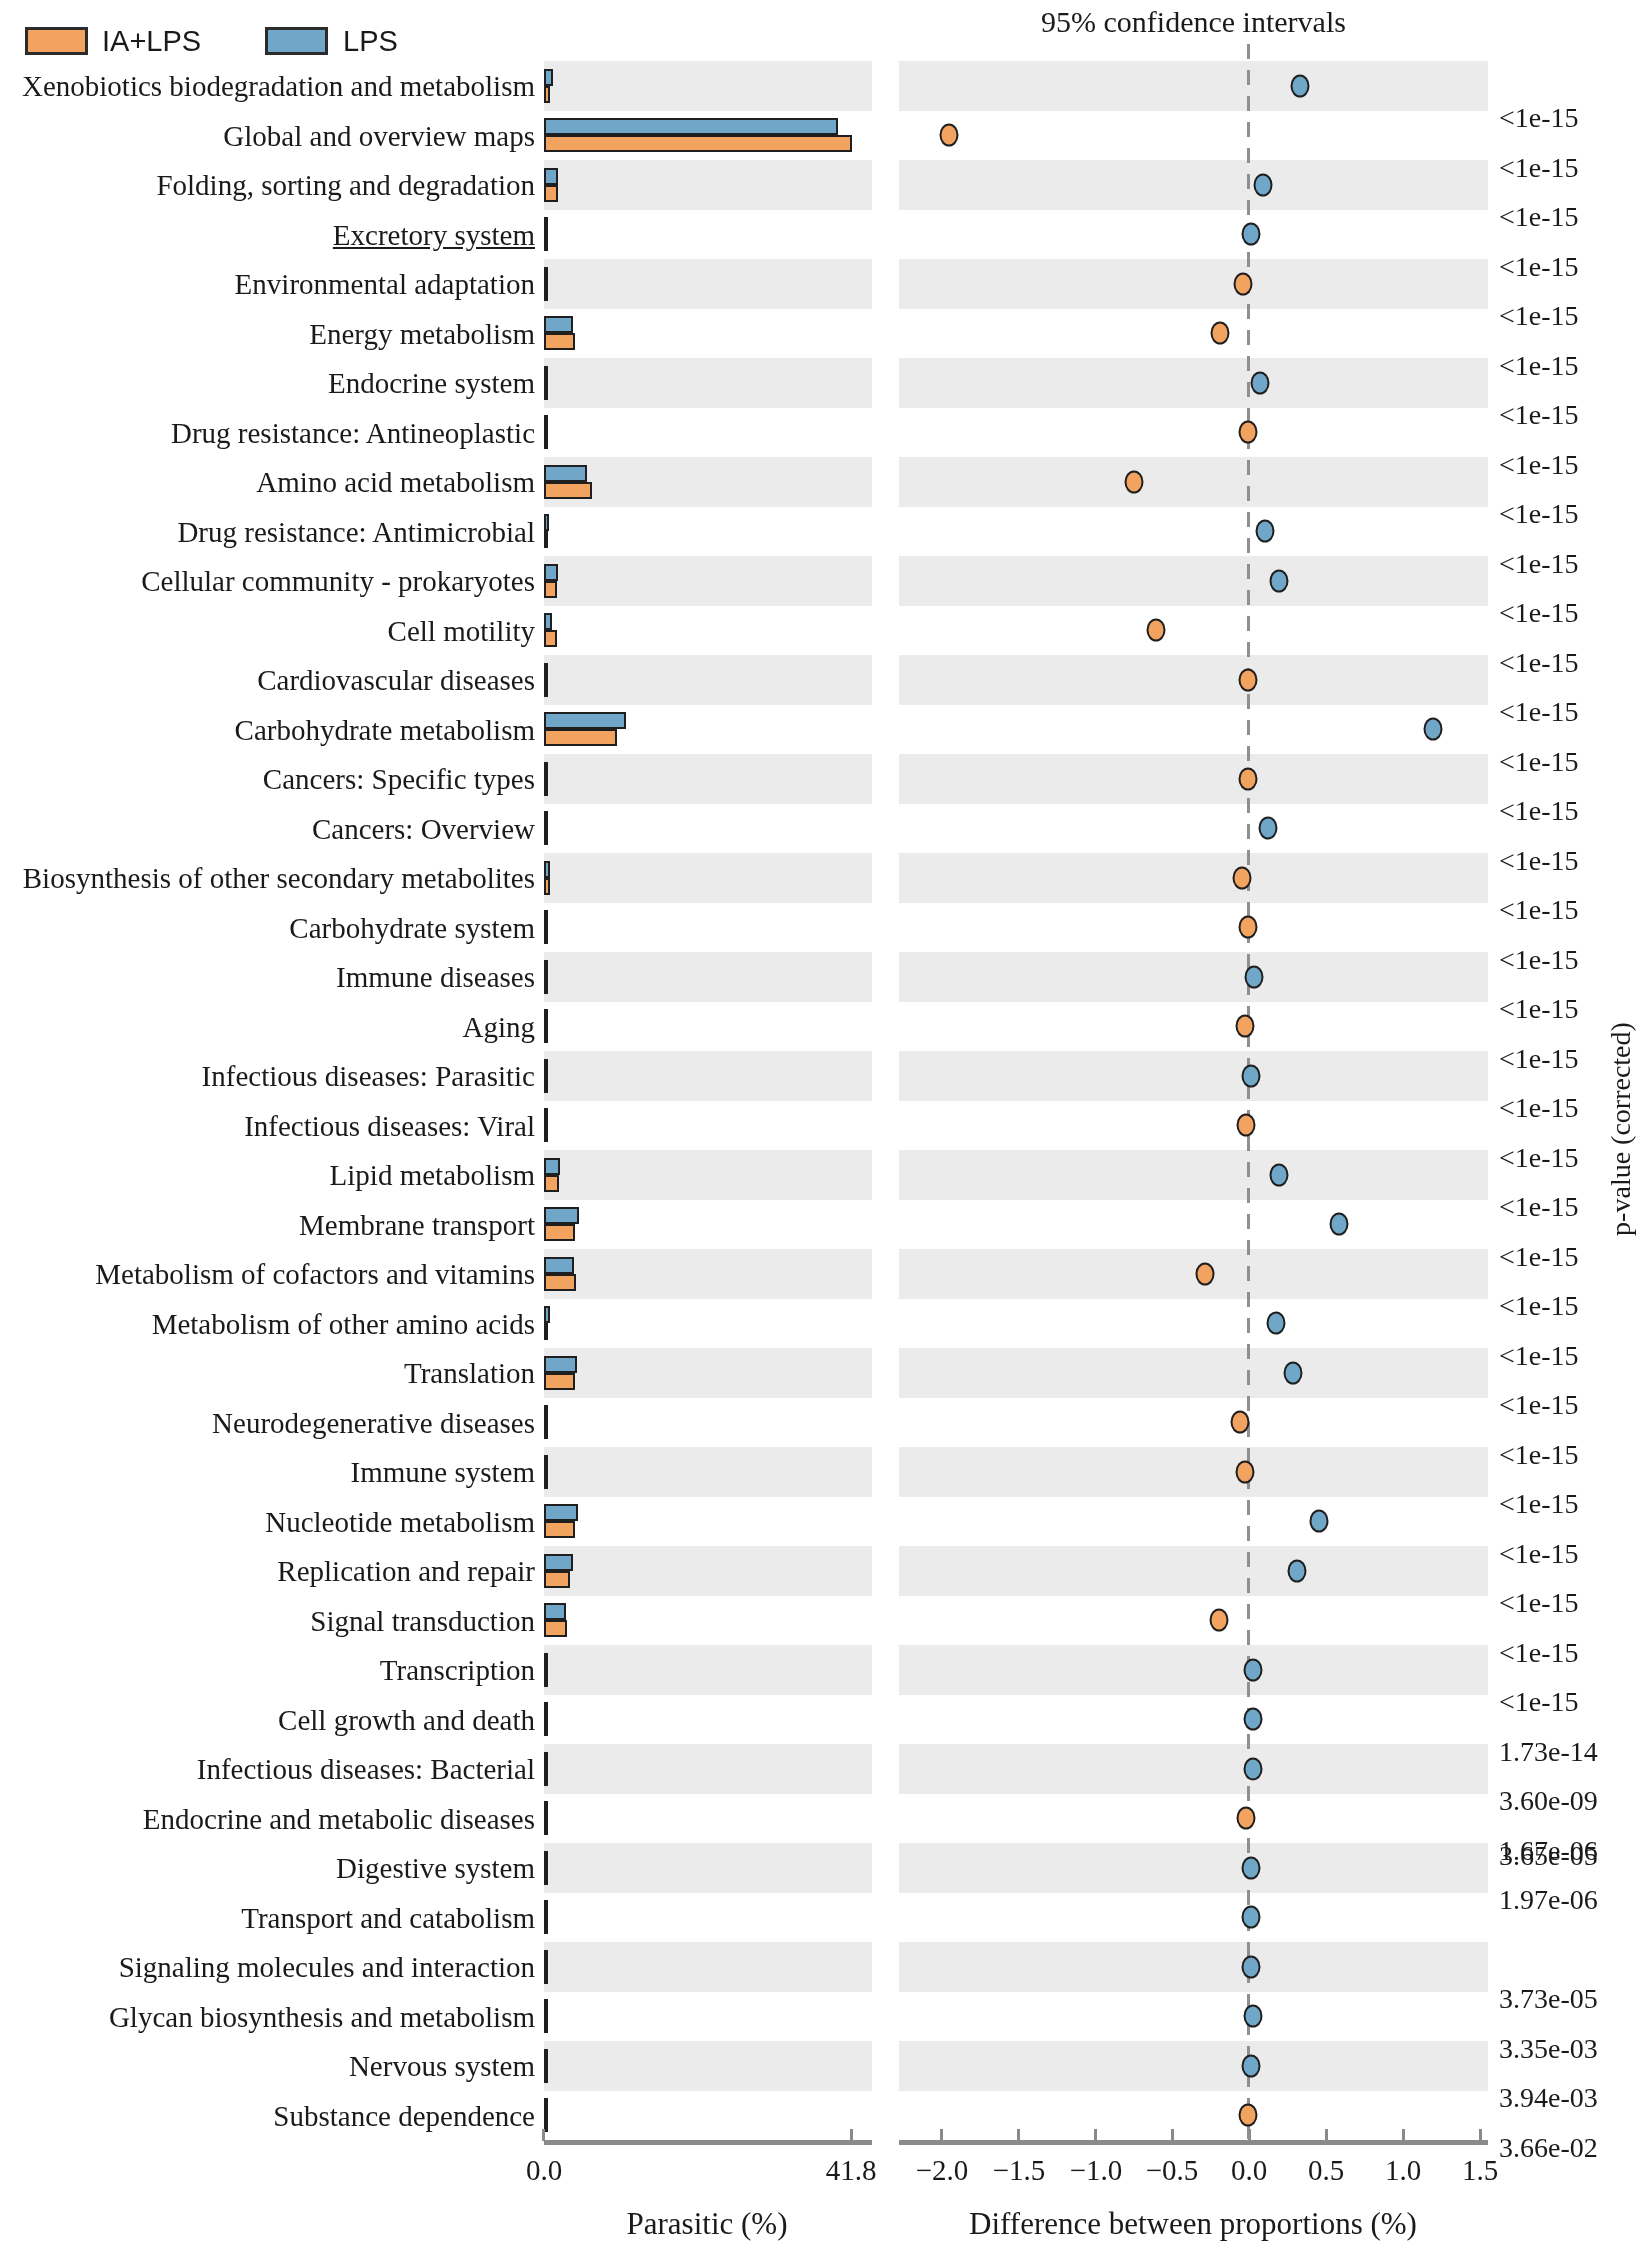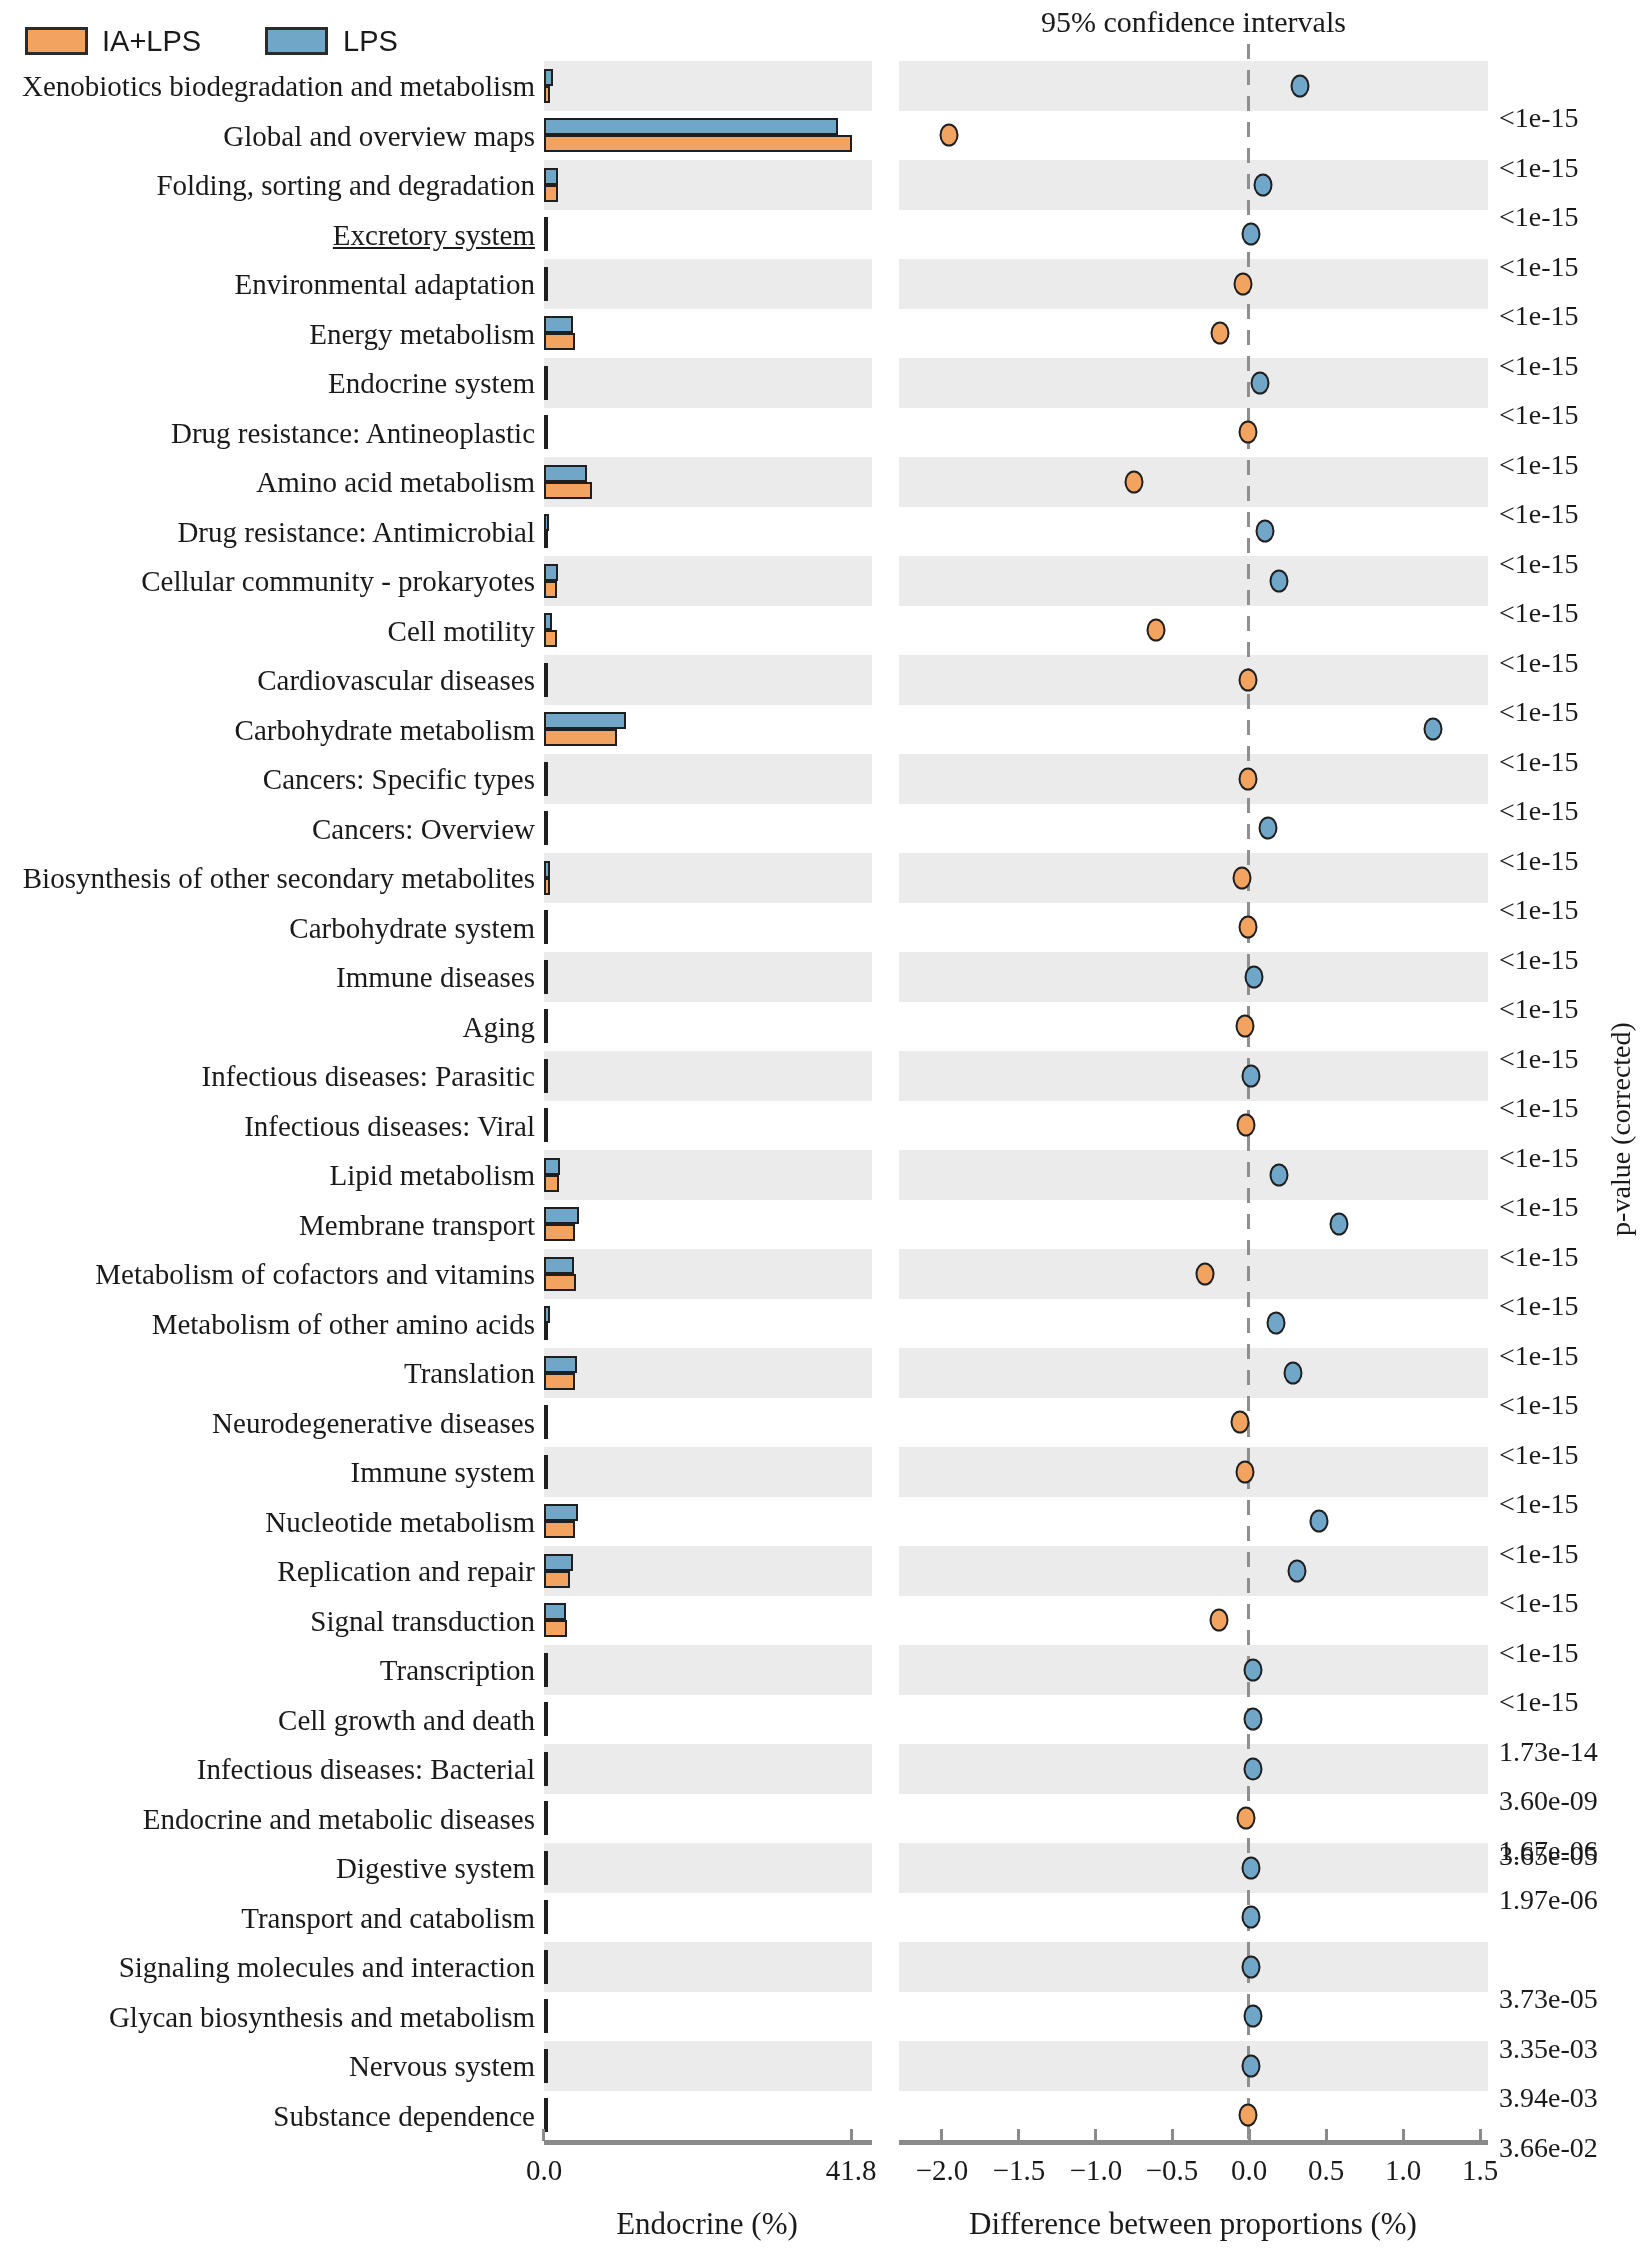--- a/index.html
+++ b/index.html
@@ -370,18 +370,18 @@
       <div class="tick-mark" style="left: 1248px; top: 2129px;"></div>
       <div class="tick-label" style="left: 1249px; top: 2154px;">0.0</div>
       <div class="tick-mark" style="left: 1325px; top: 2129px;"></div>
       <div class="tick-label" style="left: 1326px; top: 2154px;">0.5</div>
       <div class="tick-mark" style="left: 1402px; top: 2129px;"></div>
       <div class="tick-label" style="left: 1403px; top: 2154px;">1.0</div>
       <div class="tick-mark" style="left: 1479px; top: 2129px;"></div>
       <div class="tick-label" style="left: 1480px; top: 2154px;">1.5</div>
     </div>
 
-  <div class="axis-title" style="left:707px;top:2206px;">Endocrine (%)</div>
+  <div class="axis-title" style="left:707px;top:2206px;">Parasitic (%)</div>
   <div class="axis-title" style="left:1193px;top:2206px;">Difference between proportions (%)</div>
 
   <div class="ylabel-rot" style="left:1621px;top:1129px;">p-value (corrected)</div>
 </div>
 
 
 </body></html>

